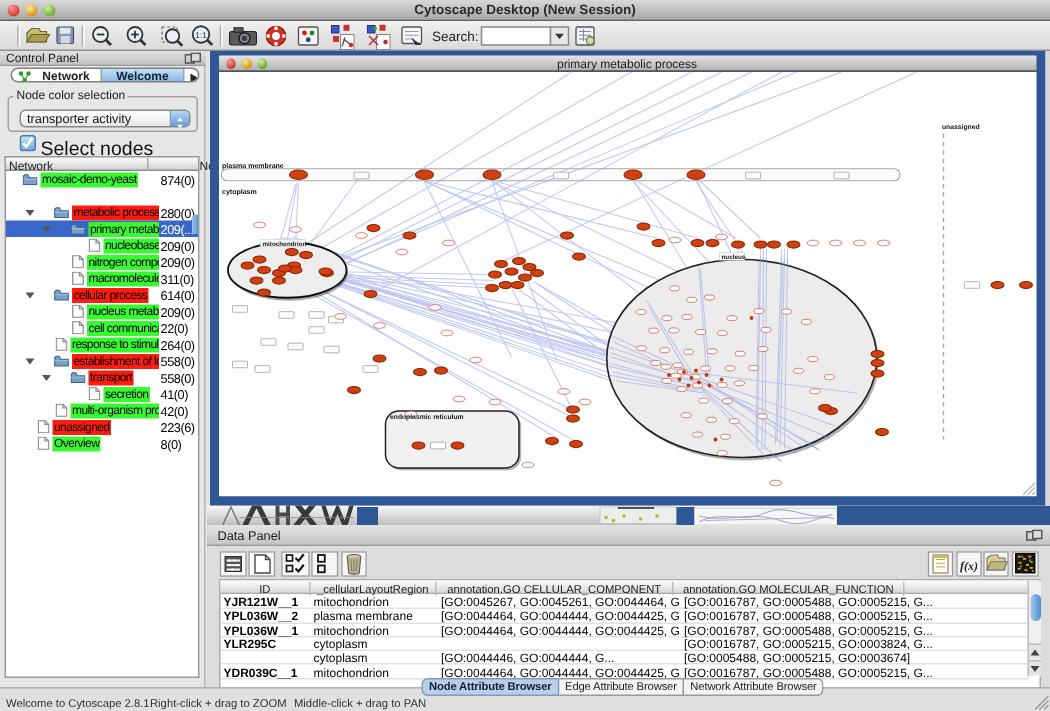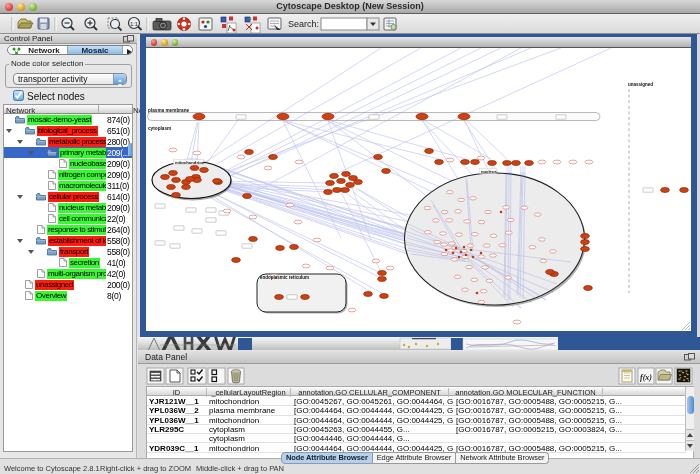--- a/index.html
+++ b/index.html
@@ -133,21 +133,21 @@
 </div>
 
 <div class="a" style="left:7px;top:45px;width:126px;height:10px;background:#fff;border:1px solid #808080;border-radius:5px;overflow:hidden;">
   <svg class="a" style="left:4px;top:1px" width="9" height="8" viewBox="0 0 9 8">
       <circle cx="2" cy="2" r="1.5" fill="#2a9a2a"></circle>
       <circle cx="7" cy="2" r="1.5" fill="#2a9a2a"></circle>
       <circle cx="4.5" cy="6.5" r="1.5" fill="#2a9a2a"></circle>
       <path d="M2 2 L4.5 6.5 L7 2" stroke="#2a9a2a" stroke-width="0.7" fill="none"></path>
     </svg>
   <div class="a" style="left:14px;top:0px;width:44px;font-size:8px;font-weight:bold;color:#222;text-align:center;line-height:10px;">Network</div>
-  <div class="a" style="left:59px;top:0;width:56px;height:10px;background:linear-gradient(#c6e0f6,#7fb2e0);border-left:1px solid #8aa;border-right:1px solid #8aa;font-size:8px;font-weight:bold;color:#10253a;text-align:center;line-height:10px;">Mosaic</div>
+  <div class="a" style="left:59px;top:0;width:56px;height:10px;background:linear-gradient(#c6e0f6,#7fb2e0);border-left:1px solid #8aa;border-right:1px solid #8aa;font-size:8px;font-weight:bold;color:#10253a;text-align:center;line-height:10px;">Welcome</div>
   <div class="a" style="left:119px;top:2.5px;width:0;height:0;border-left:5px solid #222;border-top:3px solid transparent;border-bottom:3px solid transparent;"></div>
 </div>
 
 <div class="a" style="left:5px;top:64px;width:127px;height:24px;border:1px solid #a0a0a0;border-radius:3px;"></div>
 <div class="a" style="left:9px;top:59px;background:#e7e7e7;padding:0 2px;font-size:8px;font-weight:normal;color:#222;">Node color selection</div>
 
 <div class="a" style="left:13px;top:73px;width:114px;height:12px;background:linear-gradient(#fff,#e6e6e6);border:1px solid #888;border-radius:4px;">
   <div class="a" style="left:4px;top:0;font-size:8.5px;color:#111;line-height:11px;">transporter activity</div>
   <div class="a" style="right:0;top:0;width:13px;height:10px;background:linear-gradient(#b6d7f4,#5f9cd8);border-left:1px solid #7a9ec0;border-radius:0 3px 3px 0;">
     <svg width="12" height="10" viewBox="0 0 12 10">
@@ -160,45 +160,36 @@
 <svg class="a" style="left:13px;top:90px" width="11" height="11" viewBox="0 0 11 11">
     <defs>
       <linearGradient id="cbg" x1="0" y1="0" x2="0" y2="1">
         <stop offset="0" stop-color="#cfe6fa"></stop>
         <stop offset="1" stop-color="#6aa8dc"></stop>
       </linearGradient>
     </defs>
     <rect x="0.5" y="0.5" width="10" height="10" rx="2" fill="url(#cbg)" stroke="#4a7aa8"></rect>
     <path d="M2.5 5.5 L4.5 7.8 L8.5 2" stroke="#fff" stroke-width="1.7" fill="none"></path>
   </svg>
-<div class="a" style="left:27px;top:91px;font-size:10px;color:#111;">Select nodes</div>
+<div class="a" style="left:27px;top:91px;font-size:13px;color:#111;">Select nodes</div>
 
 <div class="a" style="left:3px;top:104px;width:130px;height:10px;background:linear-gradient(#fdfdfd,#d2d2d2);border:1px solid #9a9a9a;border-bottom:1px solid #8a8a8a;">
  <div class="a" style="left:2px;top:0.5px;font-size:8px;color:#222;">Network</div>
  <div class="a" style="left:94px;top:0;width:1px;height:9px;background:#aaa;"></div>
  <div class="a" style="left:97px;top:0.5px;font-size:8px;color:#222;margin-left:32px;">Nodes</div>
 </div>
 <div class="a" style="left:3px;top:114px;width:130px;height:338px;background:#fff;border:1px solid #9a9a9a;border-top:none;overflow:hidden;">
     <div class="a" style="left:0;top:0px;width:130px;height:11px;">
       <svg class="a" style="left:11px;top:1px" width="10" height="9" viewBox="0 0 10 9">
         <path d="M0.5 2.5 L0.5 8 L9.5 8 L9.5 3.5 L4.5 3.5 L3.5 1.5 L1.5 1.5 Z" fill="#7aa2c8" stroke="#3d648c" stroke-width="0.8"></path>
         <path d="M0.5 4.5 H9.5" stroke="#9cc0e0" stroke-width="0.8"></path>
       </svg>
       <div class="a" style="left:23px;top:0.5px;font-size:8px;letter-spacing:-0.4px;line-height:10px;color:#000;background:#38f832;padding:0 1px;white-space:nowrap;max-width:79px;overflow:hidden;">mosaic-demo-yeast</div>
       <div class="a" style="left:103px;top:0.5px;font-size:8.5px;letter-spacing:-0.3px;line-height:10px;color:#000;white-space:nowrap;">874(0)</div>
     </div>
-    <div class="a" style="left:0;top:11px;width:130px;height:11px;">
-      <div class="a" style="left:2px;top:3.5px;width:0;height:0;border-top:4px solid #555;border-left:3.5px solid transparent;border-right:3.5px solid transparent;"></div>
-      <svg class="a" style="left:21px;top:1px" width="10" height="9" viewBox="0 0 10 9">
-        <path d="M0.5 2.5 L0.5 8 L9.5 8 L9.5 3.5 L4.5 3.5 L3.5 1.5 L1.5 1.5 Z" fill="#7aa2c8" stroke="#3d648c" stroke-width="0.8"></path>
-        <path d="M0.5 4.5 H9.5" stroke="#9cc0e0" stroke-width="0.8"></path>
-      </svg>
-      <div class="a" style="left:33px;top:0.5px;font-size:8px;letter-spacing:-0.4px;line-height:10px;color:#000;background:#ff1c0e;padding:0 1px;white-space:nowrap;max-width:69px;overflow:hidden;">biological_process</div>
-      <div class="a" style="left:103px;top:0.5px;font-size:8.5px;letter-spacing:-0.3px;line-height:10px;color:#000;white-space:nowrap;">651(0)</div>
-    </div>
     <div class="a" style="left:0;top:22px;width:130px;height:11px;">
       <div class="a" style="left:13px;top:3.5px;width:0;height:0;border-top:4px solid #555;border-left:3.5px solid transparent;border-right:3.5px solid transparent;"></div>
       <svg class="a" style="left:32px;top:1px" width="10" height="9" viewBox="0 0 10 9">
         <path d="M0.5 2.5 L0.5 8 L9.5 8 L9.5 3.5 L4.5 3.5 L3.5 1.5 L1.5 1.5 Z" fill="#7aa2c8" stroke="#3d648c" stroke-width="0.8"></path>
         <path d="M0.5 4.5 H9.5" stroke="#9cc0e0" stroke-width="0.8"></path>
       </svg>
       <div class="a" style="left:44px;top:0.5px;font-size:8px;letter-spacing:-0.4px;line-height:10px;color:#000;background:#ff1c0e;padding:0 1px;white-space:nowrap;max-width:58px;overflow:hidden;">metabolic process</div>
       <div class="a" style="left:103px;top:0.5px;font-size:8.5px;letter-spacing:-0.3px;line-height:10px;color:#000;white-space:nowrap;">280(0)</div>
     </div>
     <div class="a" style="left:0;top:33px;width:130px;height:11px;background:#3767c8;">
@@ -300,21 +291,21 @@
       </svg>
       <div class="a" style="left:43px;top:0.5px;font-size:8px;letter-spacing:-0.4px;line-height:10px;color:#000;background:#38f832;padding:0 1px;white-space:nowrap;max-width:59px;overflow:hidden;">multi-organism pro</div>
       <div class="a" style="left:103px;top:0.5px;font-size:8.5px;letter-spacing:-0.3px;line-height:10px;color:#000;white-space:nowrap;">42(0)</div>
     </div>
     <div class="a" style="left:0;top:165px;width:130px;height:11px;">
       <svg class="a" style="left:21px;top:1px" width="8" height="9" viewBox="0 0 8 9">
         <path d="M0.5 0.5 L5 0.5 L7.5 3 L7.5 8.5 L0.5 8.5 Z" fill="#fcfcfc" stroke="#888" stroke-width="0.8"></path>
         <path d="M5 0.5 L5 3 L7.5 3" fill="none" stroke="#888" stroke-width="0.8"></path>
       </svg>
       <div class="a" style="left:31px;top:0.5px;font-size:8px;letter-spacing:-0.4px;line-height:10px;color:#000;background:#ff1c0e;padding:0 1px;white-space:nowrap;max-width:71px;overflow:hidden;">unassigned</div>
-      <div class="a" style="left:103px;top:0.5px;font-size:8.5px;letter-spacing:-0.3px;line-height:10px;color:#000;white-space:nowrap;">200(0)</div>
+      <div class="a" style="left:103px;top:0.5px;font-size:8.5px;letter-spacing:-0.3px;line-height:10px;color:#000;white-space:nowrap;">223(6)</div>
     </div>
     <div class="a" style="left:0;top:176px;width:130px;height:11px;">
       <svg class="a" style="left:21px;top:1px" width="8" height="9" viewBox="0 0 8 9">
         <path d="M0.5 0.5 L5 0.5 L7.5 3 L7.5 8.5 L0.5 8.5 Z" fill="#fcfcfc" stroke="#888" stroke-width="0.8"></path>
         <path d="M5 0.5 L5 3 L7.5 3" fill="none" stroke="#888" stroke-width="0.8"></path>
       </svg>
       <div class="a" style="left:31px;top:0.5px;font-size:8px;letter-spacing:-0.4px;line-height:10px;color:#000;background:#38f832;padding:0 1px;white-space:nowrap;max-width:71px;overflow:hidden;">Overview</div>
       <div class="a" style="left:103px;top:0.5px;font-size:8.5px;letter-spacing:-0.3px;line-height:10px;color:#000;white-space:nowrap;">8(0)</div>
     </div>
     <div class="a" style="left:124px;top:29px;width:5px;height:13px;border-radius:2.5px;background:linear-gradient(90deg,#9ec4ea,#4d8cd0);"></div>
@@ -347,20 +338,21 @@
   <path d="M470 347 L553 345" stroke="#9aa"></path>
  </g>
  <rect x="558" y="337" width="142" height="13" fill="#2f5796"></rect>
 </svg>
 
 <div class="a" style="left:140px;top:34px;width:557px;height:303px;background:#2f5796;"></div>
 <div class="a" style="left:145.5px;top:37px;width:545px;height:11px;background:linear-gradient(#e6e6e6,#b2b2b2);border-bottom:1px solid #555;">
  <div class="a" style="left:5px;top:2px;width:6.5px;height:6.5px;border-radius:50%;background:radial-gradient(circle at 35% 30%,#ff9a94,#d84640 60%,#a82420);"></div>
  <div class="a" style="left:15.5px;top:2px;width:6.5px;height:6.5px;border-radius:50%;background:radial-gradient(circle at 35% 30%,#ffe9a0,#dfa122 60%,#b07a10);"></div>
  <div class="a" style="left:26px;top:2px;width:6.5px;height:6.5px;border-radius:50%;background:radial-gradient(circle at 35% 30%,#d2f0a0,#78b43e 60%,#528820);"></div>
+ <div class="a" style="left:0;top:1px;width:545px;text-align:center;font-size:8px;color:#222;">primary metabolic process</div>
 </div>
 <div class="a" style="left:697px;top:34px;width:3px;height:303px;background:#d8d8d8;"></div>
 <svg class="a" style="left:145.5px;top:48px;" width="545" height="283" viewBox="145 48 545 283">
     <rect x="145" y="48" width="546" height="283" fill="#ffffff"></rect>
     <rect x="146.5" y="112.5" width="452.5" height="8" rx="4" fill="#fbfbfb" stroke="#a8a8a8" stroke-width="0.8"></rect>
     <g stroke="#8f98e6" stroke-width="0.7" opacity="0.55">
       <line x1="211" y1="179" x2="431" y2="219"></line>
       <line x1="212" y1="180" x2="428" y2="226"></line>
       <line x1="213" y1="181" x2="427" y2="233"></line>
       <line x1="214" y1="182" x2="428" y2="240"></line>
@@ -784,27 +776,27 @@
     </div>
     <div class="a" style="left:0;top:28.6px;width:539px;height:9.3px;border-bottom:1px solid #e2e2e2;">
       <div class="a" style="left:2px;top:0;font-size:8px;font-weight:bold;color:#000;white-space:nowrap;">YPL036W__1</div>
       <div class="a" style="left:62px;top:0;font-size:8px;color:#000;white-space:nowrap;">mitochondrion</div>
       <div class="a" style="left:147px;top:0;font-size:8px;color:#000;white-space:nowrap;overflow:hidden;width:160px;">[GO:0044464, GO:0044444, GO:0044425, G...</div>
       <div class="a" style="left:309px;top:0;font-size:8px;color:#000;white-space:nowrap;overflow:hidden;width:228px;">[GO:0016787, GO:0005488, GO:0005215, G...</div>
     </div>
     <div class="a" style="left:0;top:37.900000000000006px;width:539px;height:9.3px;border-bottom:1px solid #e2e2e2;">
       <div class="a" style="left:2px;top:0;font-size:8px;font-weight:bold;color:#000;white-space:nowrap;">YLR295C</div>
       <div class="a" style="left:62px;top:0;font-size:8px;color:#000;white-space:nowrap;">cytoplasm</div>
-      <div class="a" style="left:147px;top:0;font-size:8px;color:#000;white-space:nowrap;overflow:hidden;width:160px;">[GO:0045263, GO:0044455, G...</div>
       <div class="a" style="left:309px;top:0;font-size:8px;color:#000;white-space:nowrap;overflow:hidden;width:228px;">[GO:0016787, GO:0005215, GO:0003824, G...</div>
     </div>
     <div class="a" style="left:0;top:47.2px;width:539px;height:9.3px;border-bottom:1px solid #e2e2e2;">
       <div class="a" style="left:2px;top:0;font-size:8px;font-weight:bold;color:#000;white-space:nowrap;margin-top:44px;">YKR052C</div>
       <div class="a" style="left:62px;top:0;font-size:8px;color:#000;white-space:nowrap;">cytoplasm</div>
       <div class="a" style="left:147px;top:0;font-size:8px;color:#000;white-space:nowrap;overflow:hidden;width:160px;">[GO:0044446, GO:0044444, G...</div>
+      <div class="a" style="left:309px;top:0;font-size:8px;color:#000;white-space:nowrap;overflow:hidden;width:228px;">[GO:0005488, GO:0005215, GO:0003674]</div>
     </div>
     <div class="a" style="left:0;top:56.5px;width:539px;height:9.3px;border-bottom:1px solid #e2e2e2;">
       <div class="a" style="left:2px;top:0;font-size:8px;font-weight:bold;color:#000;white-space:nowrap;">YDR039C__1</div>
       <div class="a" style="left:62px;top:0;font-size:8px;color:#000;white-space:nowrap;">mitochondrion</div>
       <div class="a" style="left:147px;top:0;font-size:8px;color:#000;white-space:nowrap;overflow:hidden;width:160px;">[GO:0044464, GO:0044444, GO:0044425, G...</div>
       <div class="a" style="left:309px;top:0;font-size:8px;color:#000;white-space:nowrap;overflow:hidden;width:228px;">[GO:0016787, GO:0005488, GO:0005215, G...</div>
     </div>
     <div class="a" style="left:538px;top:0;width:9px;height:64px;background:#f0f0f0;border-left:1px solid #bbb;">
       <div class="a" style="left:1px;top:9px;width:7px;height:18px;border-radius:3.5px;background:linear-gradient(90deg,#a6c8ec,#4d8cd0);"></div>
       <div class="a" style="left:0;top:42px;width:8px;height:10px;background:#e4e4e4;border-top:1px solid #bbb;">

